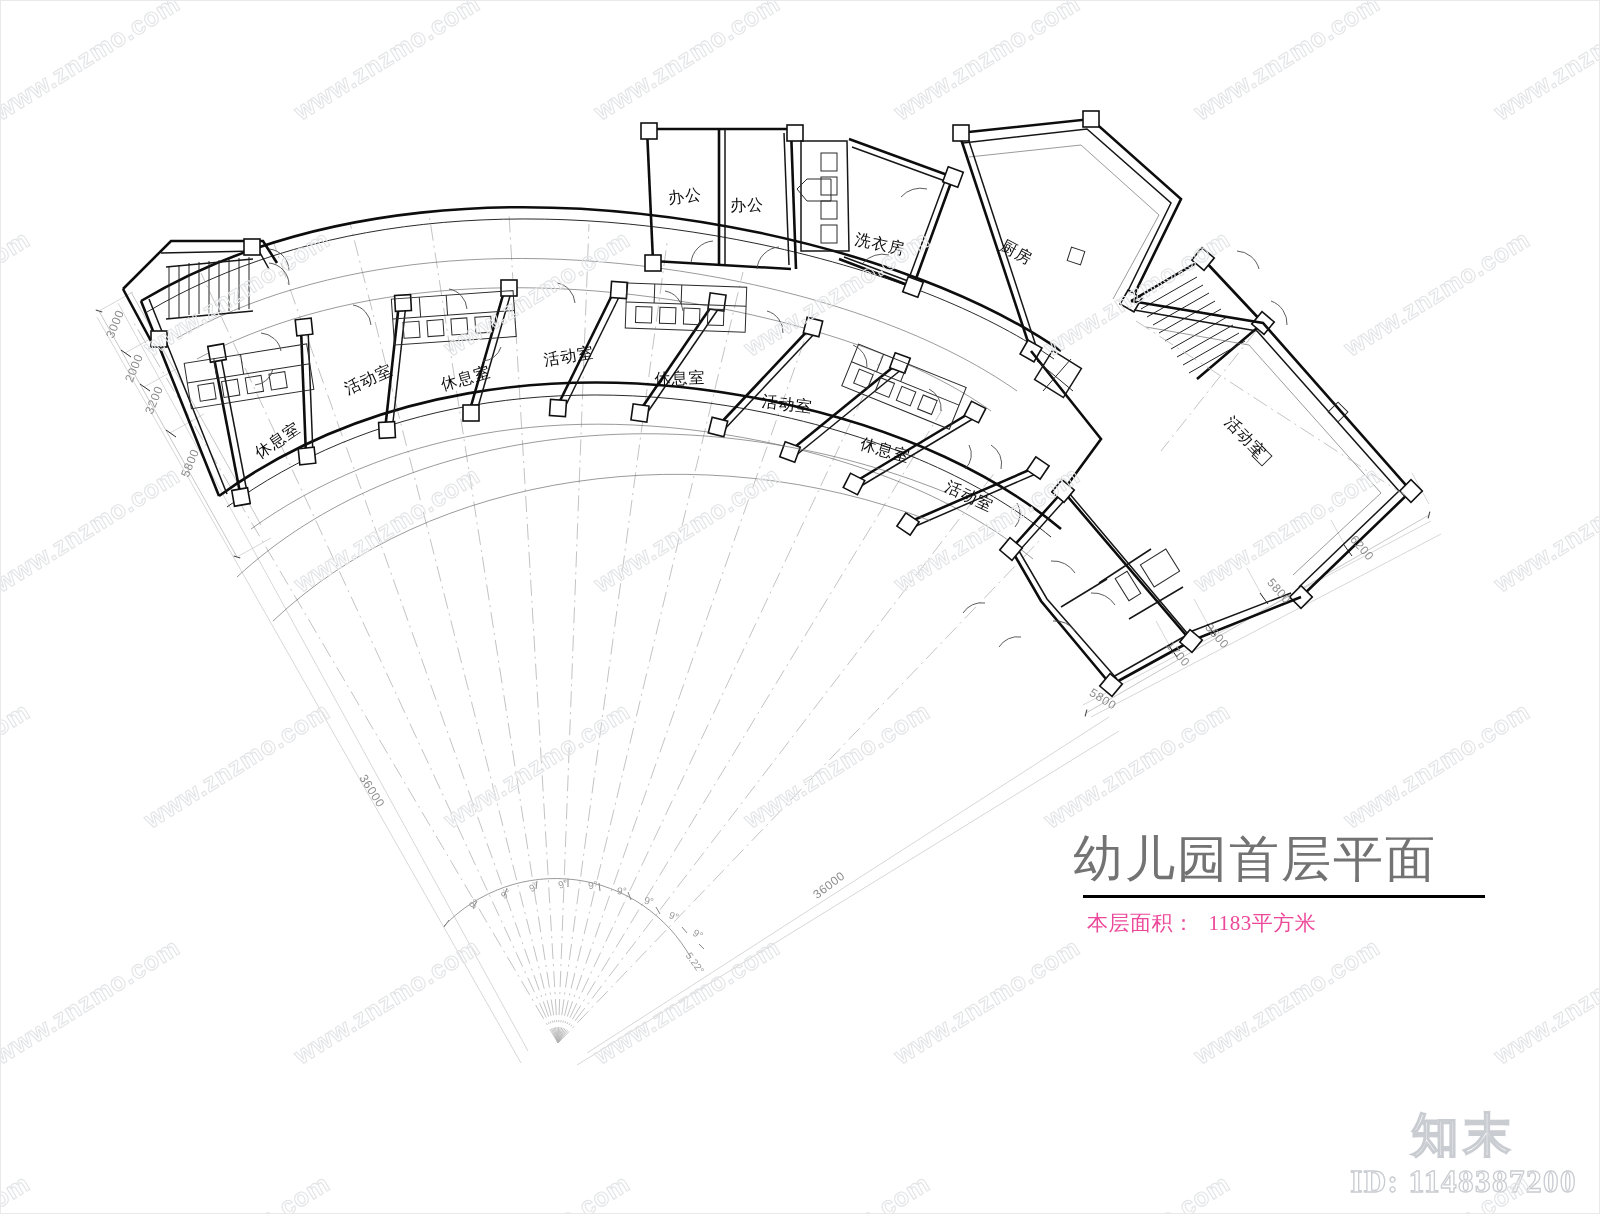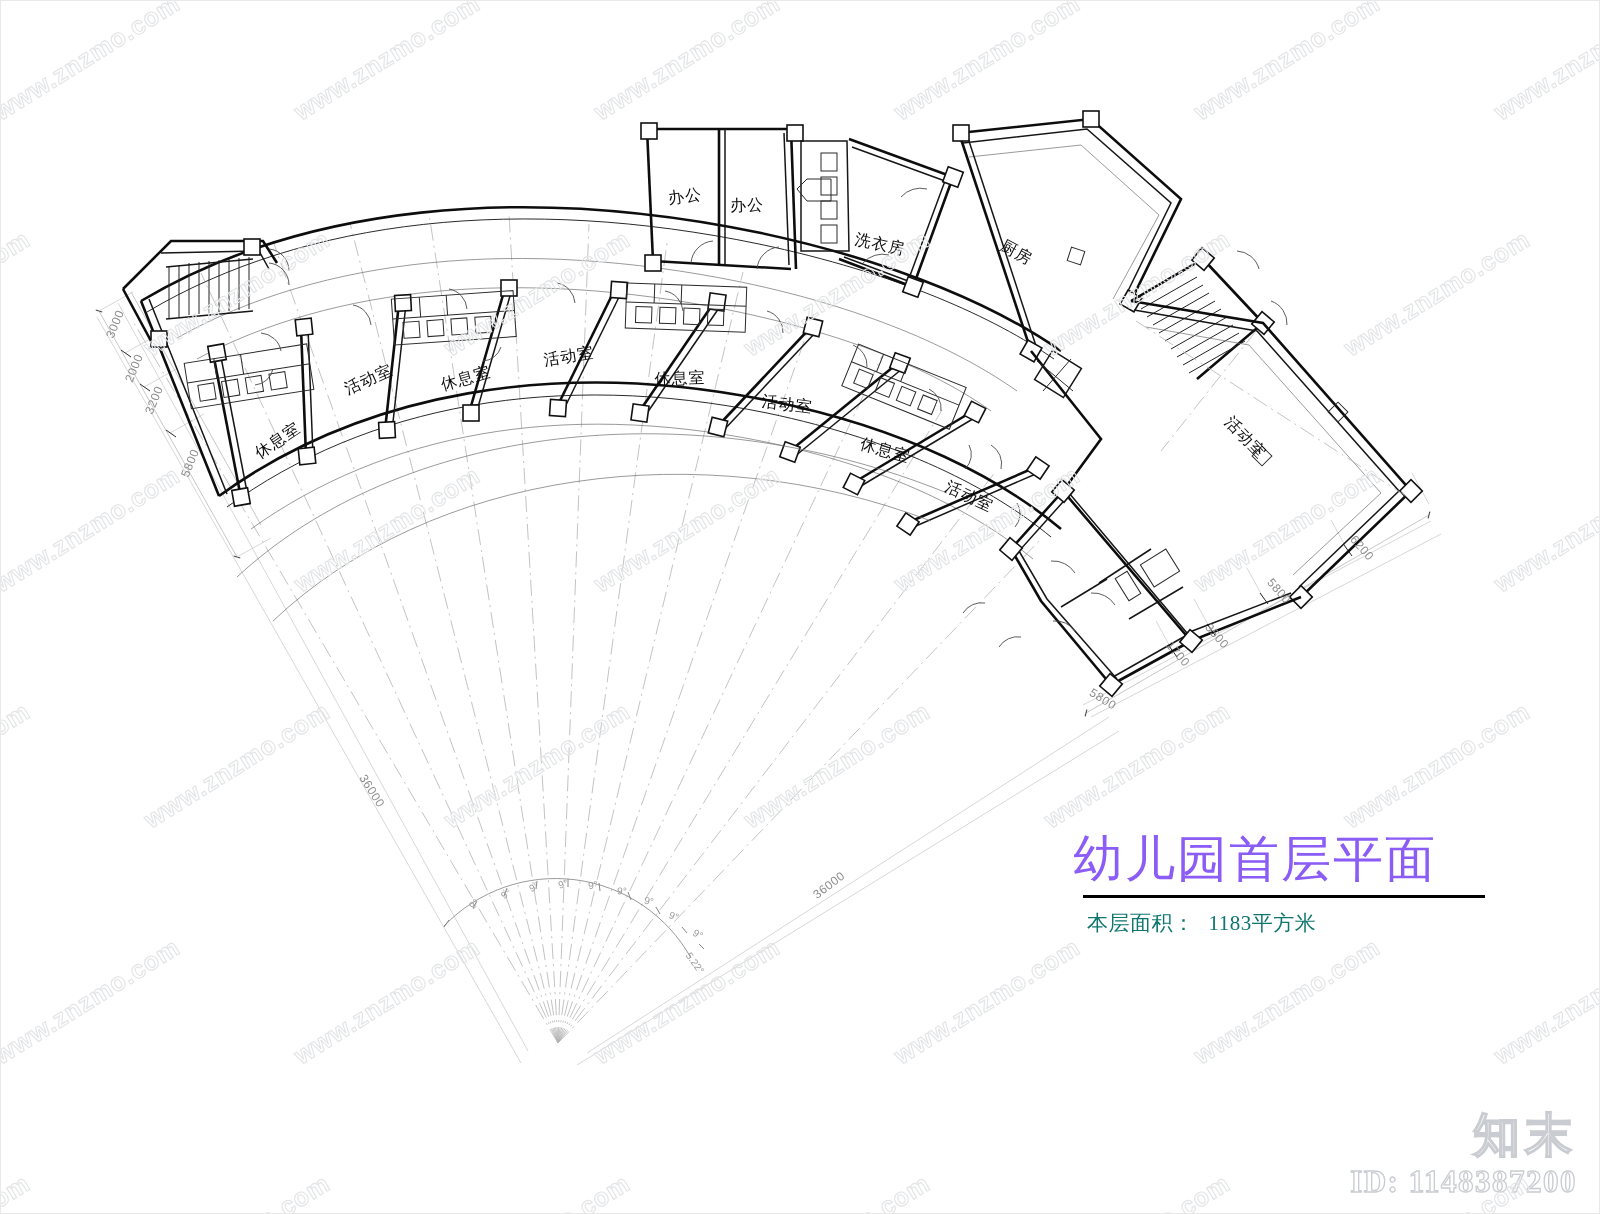--- a/index.html
+++ b/index.html
@@ -21,34 +21,34 @@
     pointer-events:none;z-index:40;opacity:1;
   }
   
   #plan{position:absolute;left:0;top:0;width:1600px;height:1214px;z-index:10;}
   
   #titleblock{
     position:absolute;left:1072px;top:832px;width:430px;z-index:30;
     font-family:"Liberation Serif","DejaVu Serif",serif;
   }
   #titleblock .tb-main{
-    font-size:50px;line-height:1.06;color:#8b5cf6;letter-spacing:2px;
+    font-size:50px;line-height:1.06;color:#737373;letter-spacing:2px;
     white-space:nowrap;font-weight:400;
   }
   #titleblock .tb-rule{
     height:3px;background:#000;margin:9px 0 11px 10px;width:402px;
   }
   #titleblock .tb-row{
-    font-size:21px;color:#0f766e;white-space:nowrap;margin:4px 0 6px 14px;
+    font-size:21px;color:#ec4899;white-space:nowrap;margin:4px 0 6px 14px;
     letter-spacing:.5px;
   }
   #titleblock .tb-row .tb-val{margin-left:14px;}
   
   #brand{
-    position:absolute;right:22px;bottom:16px;z-index:30;text-align:right;
+    position:absolute;right:22px;bottom:16px;z-index:30;text-align:center;
     user-select:none;
   }
   #brand .brand-mark{
     font-family:"Liberation Sans","DejaVu Sans",sans-serif;
     font-size:47px;font-weight:700;letter-spacing:5px;
     color:transparent;-webkit-text-stroke:1.4px #c9ccd1;
     line-height:1;
   }
   #brand .brand-id{
     font-family:Liberation Serif, serif;

